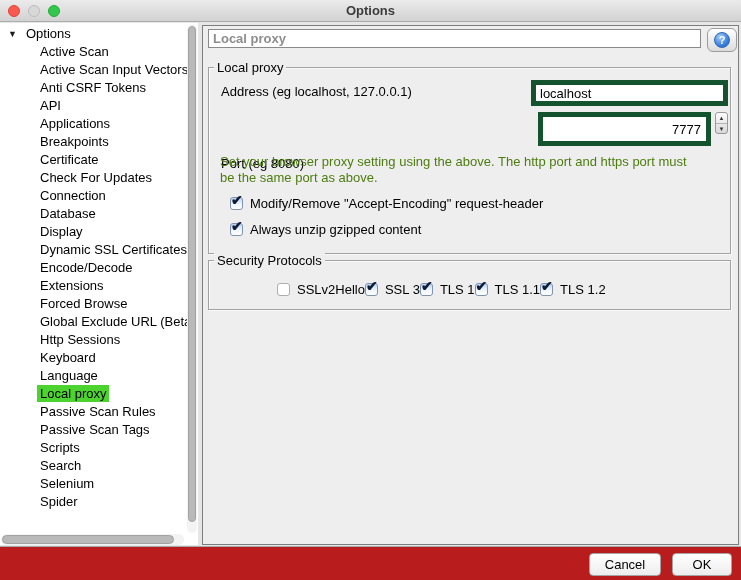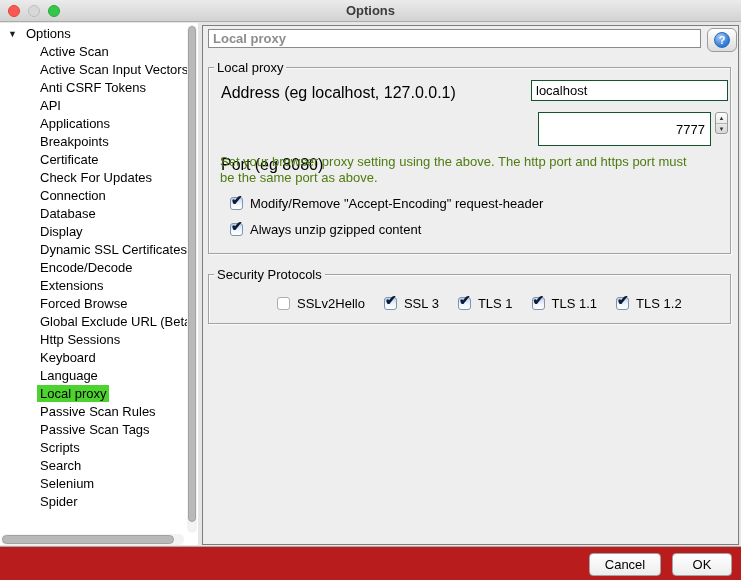--- a/index.html
+++ b/index.html
@@ -49,24 +49,24 @@
     display:flex; align-items:center; justify-content:center; }
   .help-orb { width:16px; height:16px; border-radius:50%;
     background:radial-gradient(circle at 35% 28%, #a6ccf6, #3c82dd 60%, #1f5fc4);
     border:1px solid #2a67b5; color:#fff; font-size:11px; font-weight:bold;
     text-align:center; line-height:15px; }
 
   .group { position:absolute; border:1px solid #a2a2a2; box-shadow:1px 1px 0 #fbfbfb, inset 1px 1px 0 #fbfbfb; }
   .group-title { position:absolute; top:-8px; left:5px; background:#eeeeee;
     padding:0 3px; font-size:13px; color:#000; line-height:15px; }
   .group1 { left:5px; top:41px; width:523px; height:187px; }
-  .group2 { left:5px; top:248px; width:523px; height:50px; }
-
-  .field-label { position:absolute; font-size:16px; color:#000; }
-  .text-field { position:absolute; background:#fff; border:1px solid #14532d;
+  .group2 { left:5px; top:234px; width:523px; height:50px; }
+
+  .field-label { position:absolute; font-size:13px; color:#000; }
+  .text-field { position:absolute; background:#fff; border:5px solid #14532d;
     font-family:"Liberation Sans",sans-serif; font-size:13px; color:#000; padding:8px 4px; }
   .addr-label { left:12px; top:16px; }
   .addr-field { left:322px; top:12px; width:197px; height:21px; }
   .port-label { left:12px; top:48px;margin-top:40px; }
   .port-field { left:329px; top:44px; width:173px; height:34px; text-align:right; padding-right:5px; }
   .stepper { position:absolute; left:506px; top:44px; width:13px; height:22px;
     border:1px solid #999; border-radius:3px; background:linear-gradient(180deg,#fdfdfd,#d8d8d8);
     display:flex; flex-direction:column; }
   .step { flex:1; font-size:6px; line-height:10px; text-align:center; color:#333; cursor:default; }
   .step.up { border-bottom:1px solid #b5b5b5; }
@@ -78,21 +78,21 @@
   .cb-row { display:flex; align-items:center; height:15px; margin-bottom:11px; }
   .aqua-cb { position:relative; width:13px; height:13px; border-radius:3px;
     flex:0 0 13px; margin-right:7px;
     background:linear-gradient(180deg,#bcd6f2,#eef5fc 55%,#ffffff);
     border:1px solid #7f93ae; }
   .aqua-cb.unchecked { background:#ffffff; border:1px solid #adadad; }
   .tick { position:absolute; left:0px; top:-6px; font-size:14px; font-weight:bold;
     color:#101b35; }
   .cb-text { font-size:13px; color:#000; white-space:nowrap; }
 
-  .proto-row { position:absolute; left:68px; top:21px; display:flex; gap:19px; }
+  .proto-row { position:absolute; left:68px; top:21px; display:flex; }
   .proto-row .cb-row { margin-bottom:0; }
 
   
   .footer { position:absolute; left:0; top:546px; width:741px; height:34px;
     background:#b91c1c; border-top:1px solid #a8a8a8; }
   .btn { position:absolute; top:6px; height:23px; border:1px solid #a3a3a3; border-radius:4px;
     background:linear-gradient(180deg,#ffffff,#ededed); font-family:"Liberation Sans",sans-serif;
     font-size:13px; color:#000; text-align:center; cursor:default; }
   .btn.cancel { right:80px; width:72px; }
   .btn.ok { right:9px; width:60px;text-align:center; }

